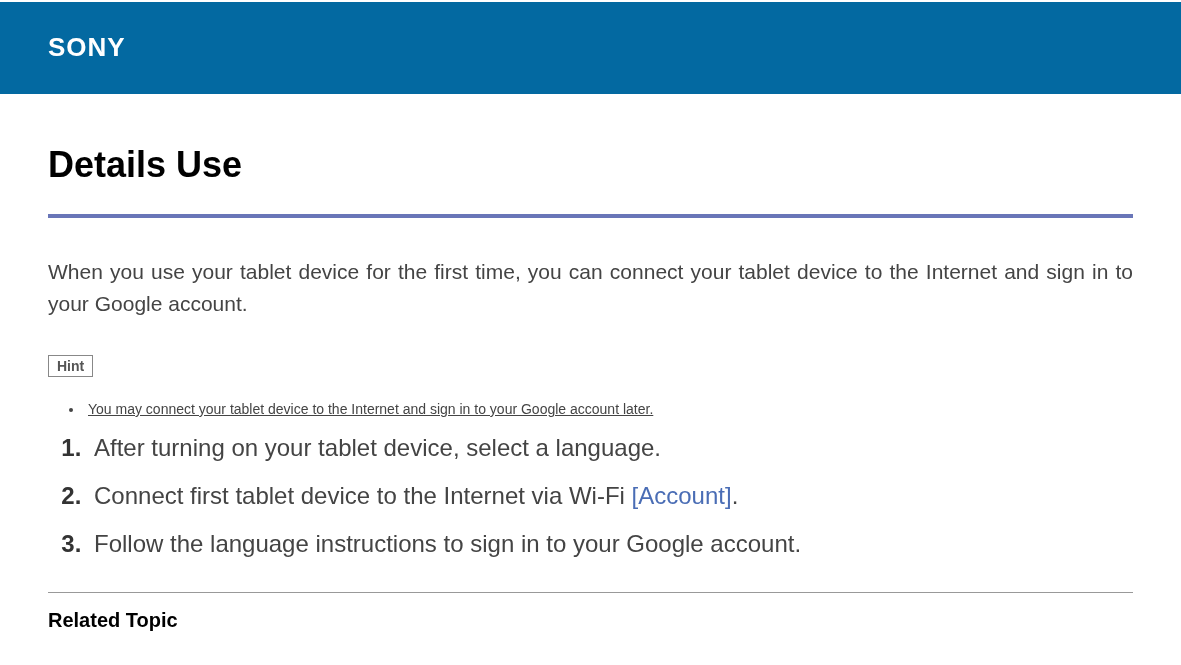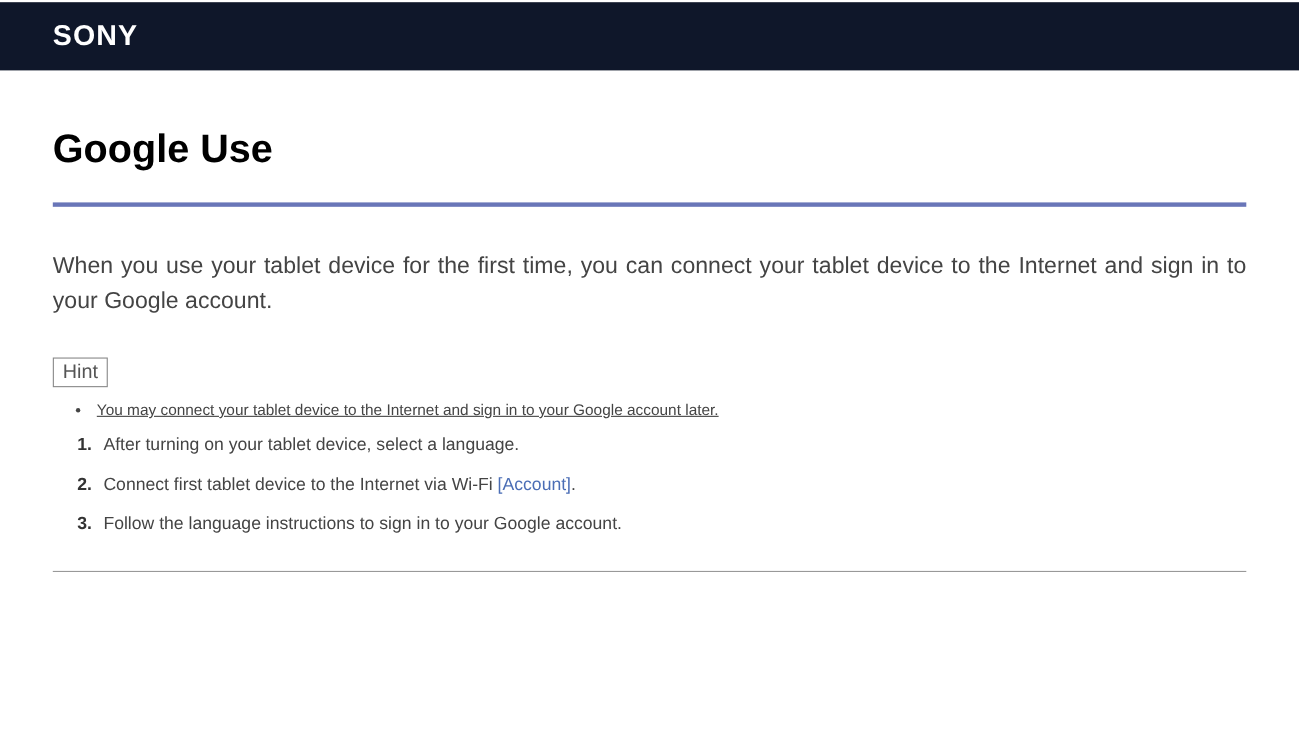--- a/index.html
+++ b/index.html
@@ -10,22 +10,22 @@
     body {
       font-family: Arial, Helvetica, sans-serif;
       width: 1181px;
       background: #fff;
     }
     .top-white-bar {
       background: #fff;
       height: 2px;
     }
     .header {
-      background: #0f172a;
-      height: 62px;
+      background: #0369a1;
+      height: 92px;
       display: flex;
       align-items: center;
       padding-left: 48px;
     }
     .sony-logo {
       color: #fff;
       font-family: Arial, sans-serif;
       font-weight: bold;
       font-size: 28px;
       letter-spacing: 2px;
@@ -48,45 +48,45 @@
       font-size: 21px;
       color: #444;
       line-height: 1.5;
       margin-bottom: 36px;
       text-align: justify;
     }
     .hint-label {
       display: inline-block;
       border: 1px solid #888;
       padding: 2px 8px;
-      font-size: 18px;
-      font-weight: normal;
+      font-size: 14px;
+      font-weight: bold;
       color: #555;
-      margin-bottom: 10px;
+      margin-bottom: 22px;
     }
     .hint-list {
       list-style: disc;
       padding-left: 36px;
       margin-bottom: 10px;
     }
     .hint-list li {
       font-size: 14px;
       color: #444;
       line-height: 1.5;
       padding-left: 4px;
       margin-bottom: 10px;
       text-decoration: underline;
     }
     .steps-list {
       list-style: decimal;
       padding-left: 40px;
       margin-bottom: 30px;
     }
     .steps-list li {
-      font-size: 16px;
+      font-size: 24px;
       color: #444;
       line-height: 1.5;
       padding-left: 6px;
       margin-bottom: 12px;
     }
     .steps-list li::marker {
       font-weight: bold;
       color: #333;
     }
     .details-link {
@@ -115,21 +115,21 @@
 
 <div class="top-white-bar"></div>
 
 <div class="header">
   <svg class="sony-logo" width="140" height="26" viewBox="0 0 140 26">
     <text x="0" y="21" fill="#fff" font-family="Arial Black, Arial, sans-serif" font-weight="900" font-size="26" letter-spacing="1">SONY</text>
   </svg>
 </div>
 
 <div class="content">
-  <h1 class="page-title">Google Use</h1>
+  <h1 class="page-title">Details Use</h1>
   <hr class="title-rule">
   
   <p class="intro-text">When you use your tablet device for the first time, you can connect your tablet device to the Internet and sign in to your Google account.</p>
   
   <div class="hint-label">Hint</div>
   
   <ul class="hint-list">
     <li>You may connect your tablet device to the Internet and sign in to your Google account later.</li>
   </ul>
   
@@ -140,14 +140,15 @@
     <li>
       <span>Connect first tablet device to the Internet via Wi-Fi </span><a href="#" class="details-link">[Account]</a><span>.</span>
     </li>
     <li>
       <span>Follow the language instructions to sign in to your Google account.</span>
     </li>
   </ol>
   
   <hr class="section-rule">
   
+  <div class="related-title">Related Topic</div>
   
 </div>
 
 </body></html>

